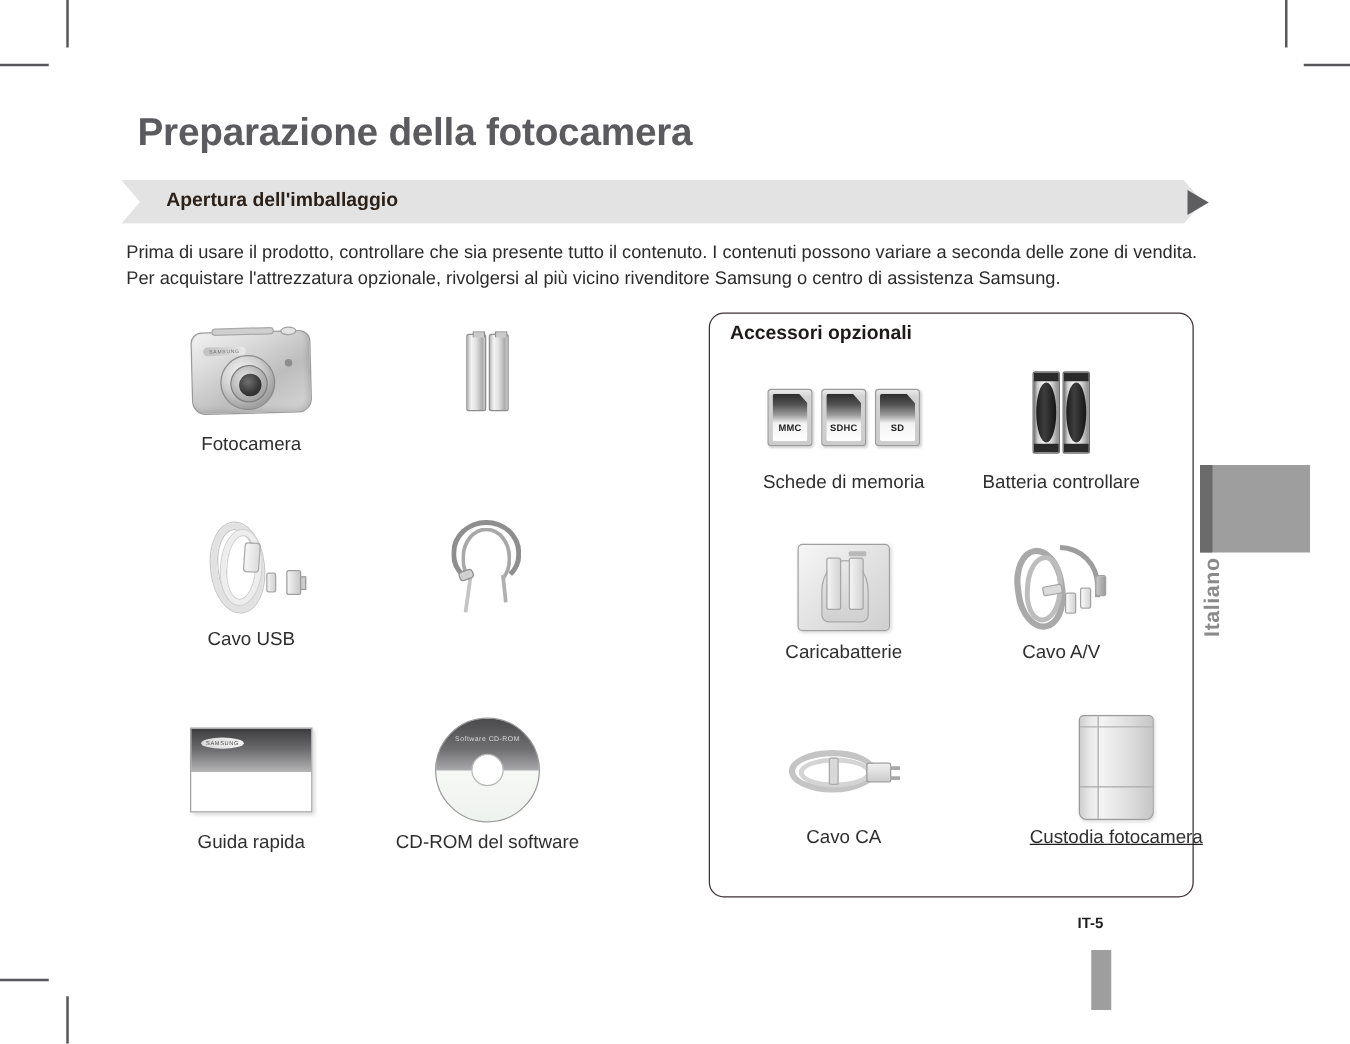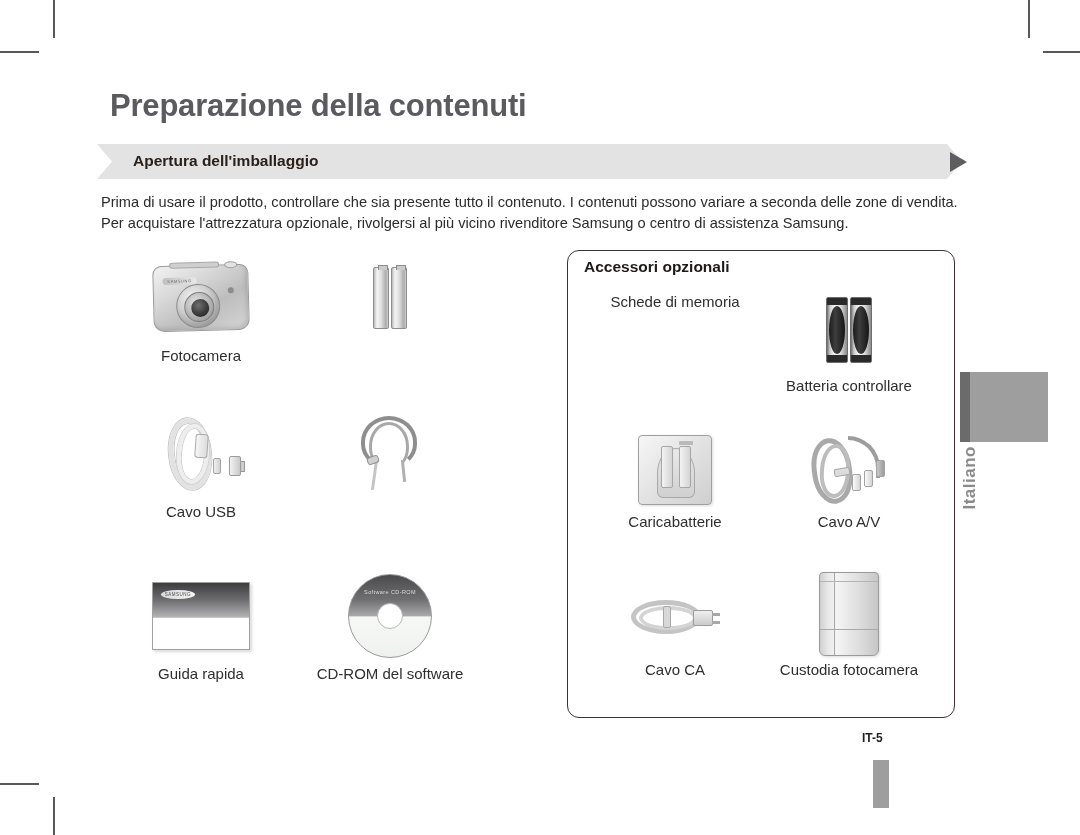--- a/index.html
+++ b/index.html
@@ -401,21 +401,21 @@
 </head>
 <body>
 
 <div class="cropmark cm-tl-v"></div>
 <div class="cropmark cm-tl-h"></div>
 <div class="cropmark cm-tr-v"></div>
 <div class="cropmark cm-tr-h"></div>
 <div class="cropmark cm-bl-v"></div>
 <div class="cropmark cm-bl-h"></div>
 
-<div class="page-title">Preparazione della contenuti</div>
+<div class="page-title">Preparazione della fotocamera</div>
 
 <div class="section-bar"></div>
 <div class="section-bar-label">Apertura dell'imballaggio</div>
 <div class="section-bar-arrow"></div>
 
 <div class="intro">Prima di usare il prodotto, controllare che sia presente tutto il contenuto. I contenuti possono variare a seconda delle zone di vendita. Per acquistare l'attrezzatura opzionale, rivolgersi al più vicino rivenditore Samsung o centro di assistenza Samsung.</div>
 
 <div class="item" style="left:140px; top:250px; width:122px;">
   <div class="art">
     <div class="camera-body">
@@ -484,20 +484,36 @@
       <div class="cd-hole"></div>
     </div>
   </div>
   <div class="caption">CD-ROM del software</div>
 </div>
 
 <div class="acc-panel"></div>
 <div class="acc-title">Accessori opzionali</div>
 
 <div class="item" style="left:600px; top:292px; width:150px;">
+  <div class="art" style="height:84px;">
+    <div class="cards">
+      <div class="card">
+        <div class="card-face"></div>
+        <div class="card-label">MMC</div>
+      </div>
+      <div class="card">
+        <div class="card-face"></div>
+        <div class="card-label">SDHC</div>
+      </div>
+      <div class="card">
+        <div class="card-face"></div>
+        <div class="card-label">SD</div>
+      </div>
+    </div>
+  </div>
   <div class="caption">Schede di memoria</div>
 </div>
 
 <div class="item" style="left:772px; top:284px; width:154px;">
   <div class="art" style="height:92px;">
     <div class="rb-pair">
       <div class="rb">
           <div class="rb-top"></div>
           <div class="rb-band"></div>
           <div class="rb-bot"></div>
@@ -546,21 +562,21 @@
       <div class="ac-coil2"></div>
       <div class="ac-tie"></div>
       <div class="ac-plug"></div>
       <div class="ac-prong g1"></div>
       <div class="ac-prong g2"></div>
     </div>
   </div>
   <div class="caption">Cavo CA</div>
 </div>
 
-<div class="item" style="left:772px; top:568px; width:154px;">
+<div class="item" style="left:816px; top:568px; width:154px;text-decoration:underline;">
   <div class="art" style="height:92px;">
     <div class="case">
       <div class="case-seam"></div>
       <div class="case-top"></div>
       <div class="case-flap"></div>
     </div>
   </div>
   <div class="caption">Custodia fotocamera</div>
 </div>
 

